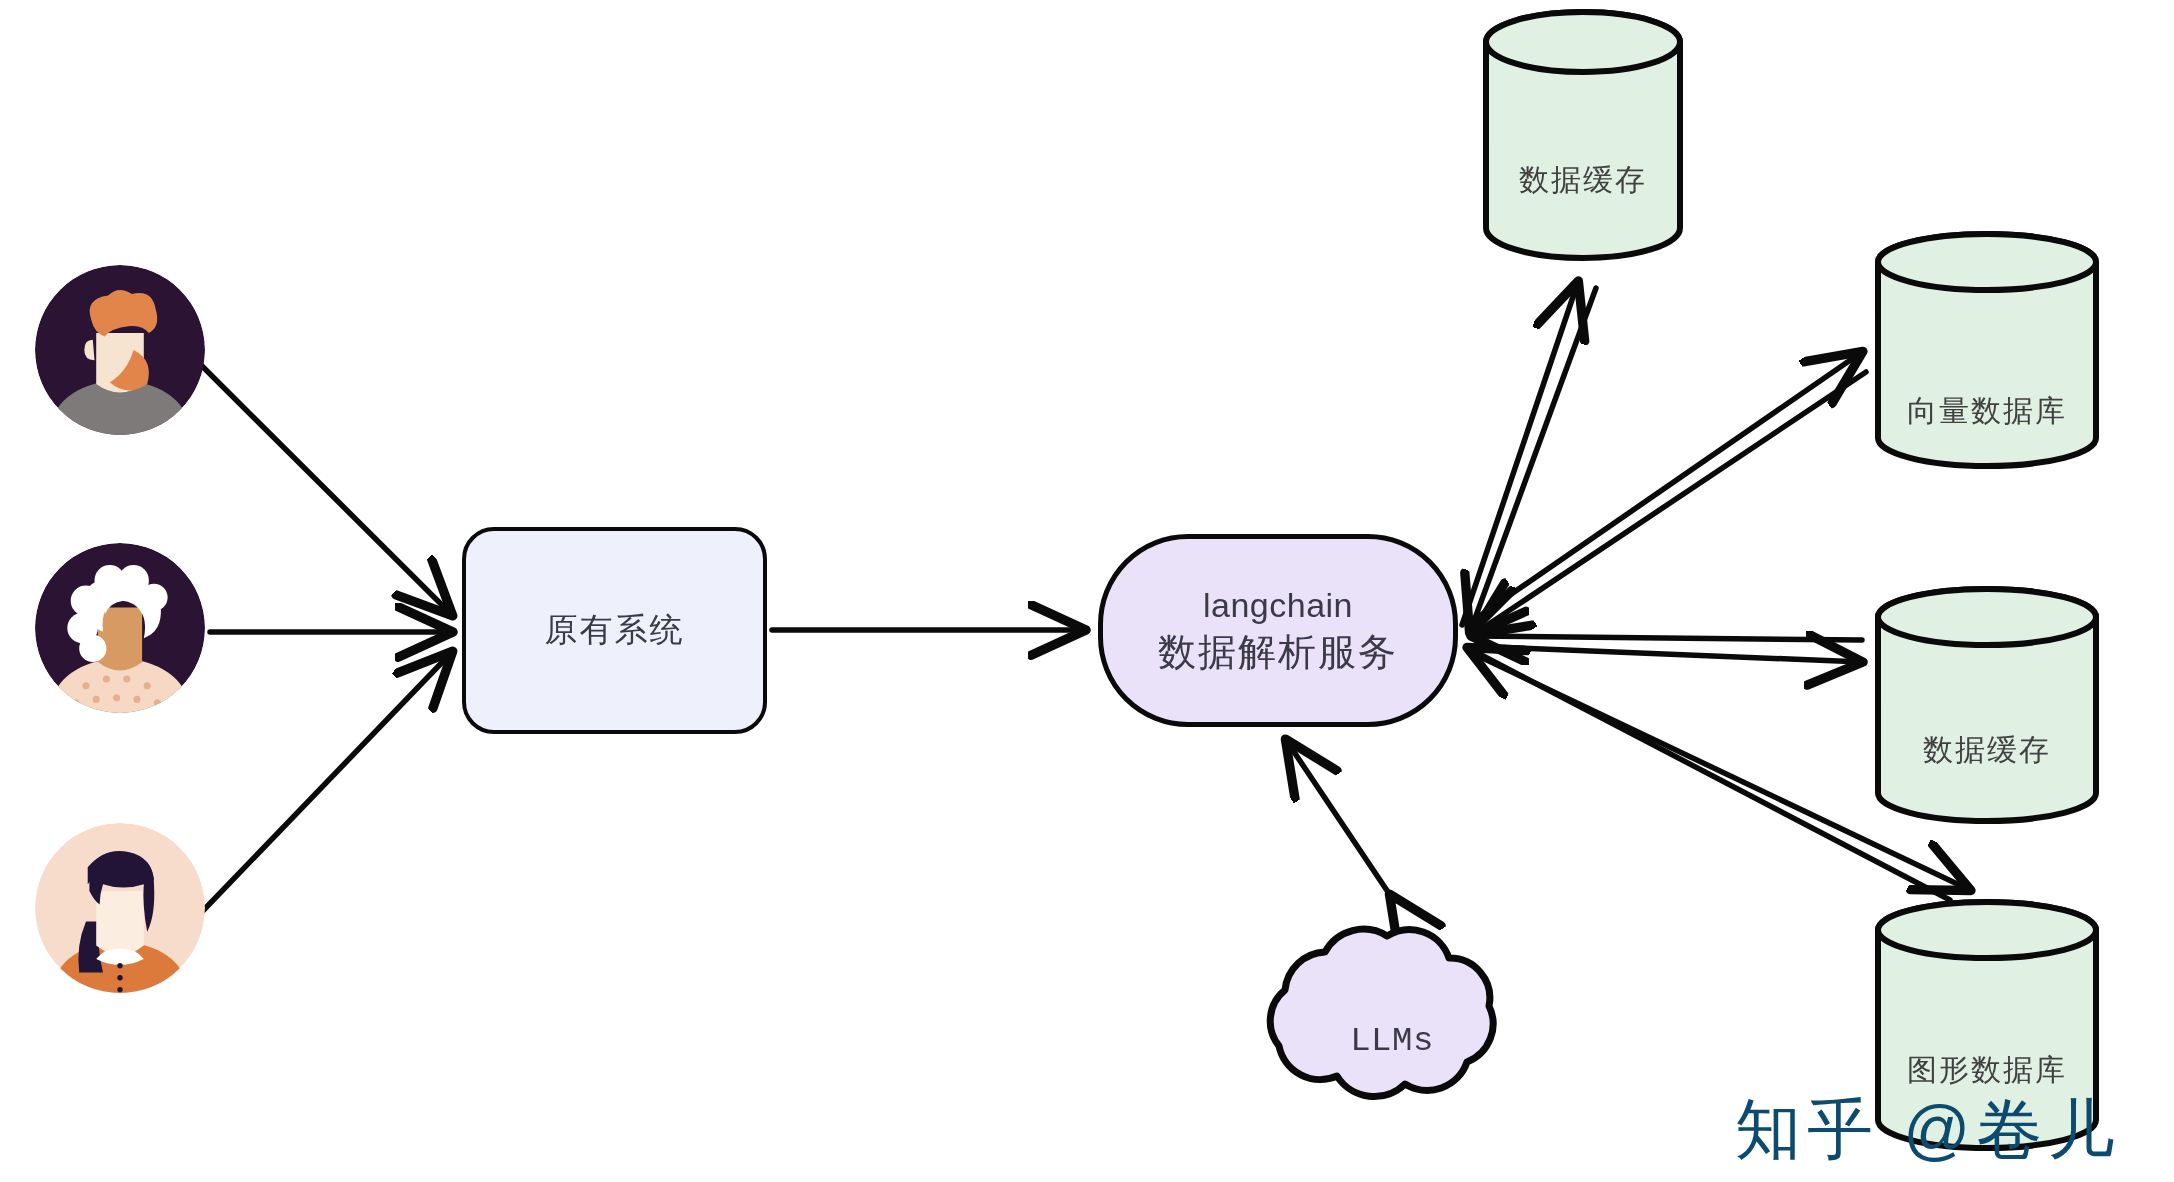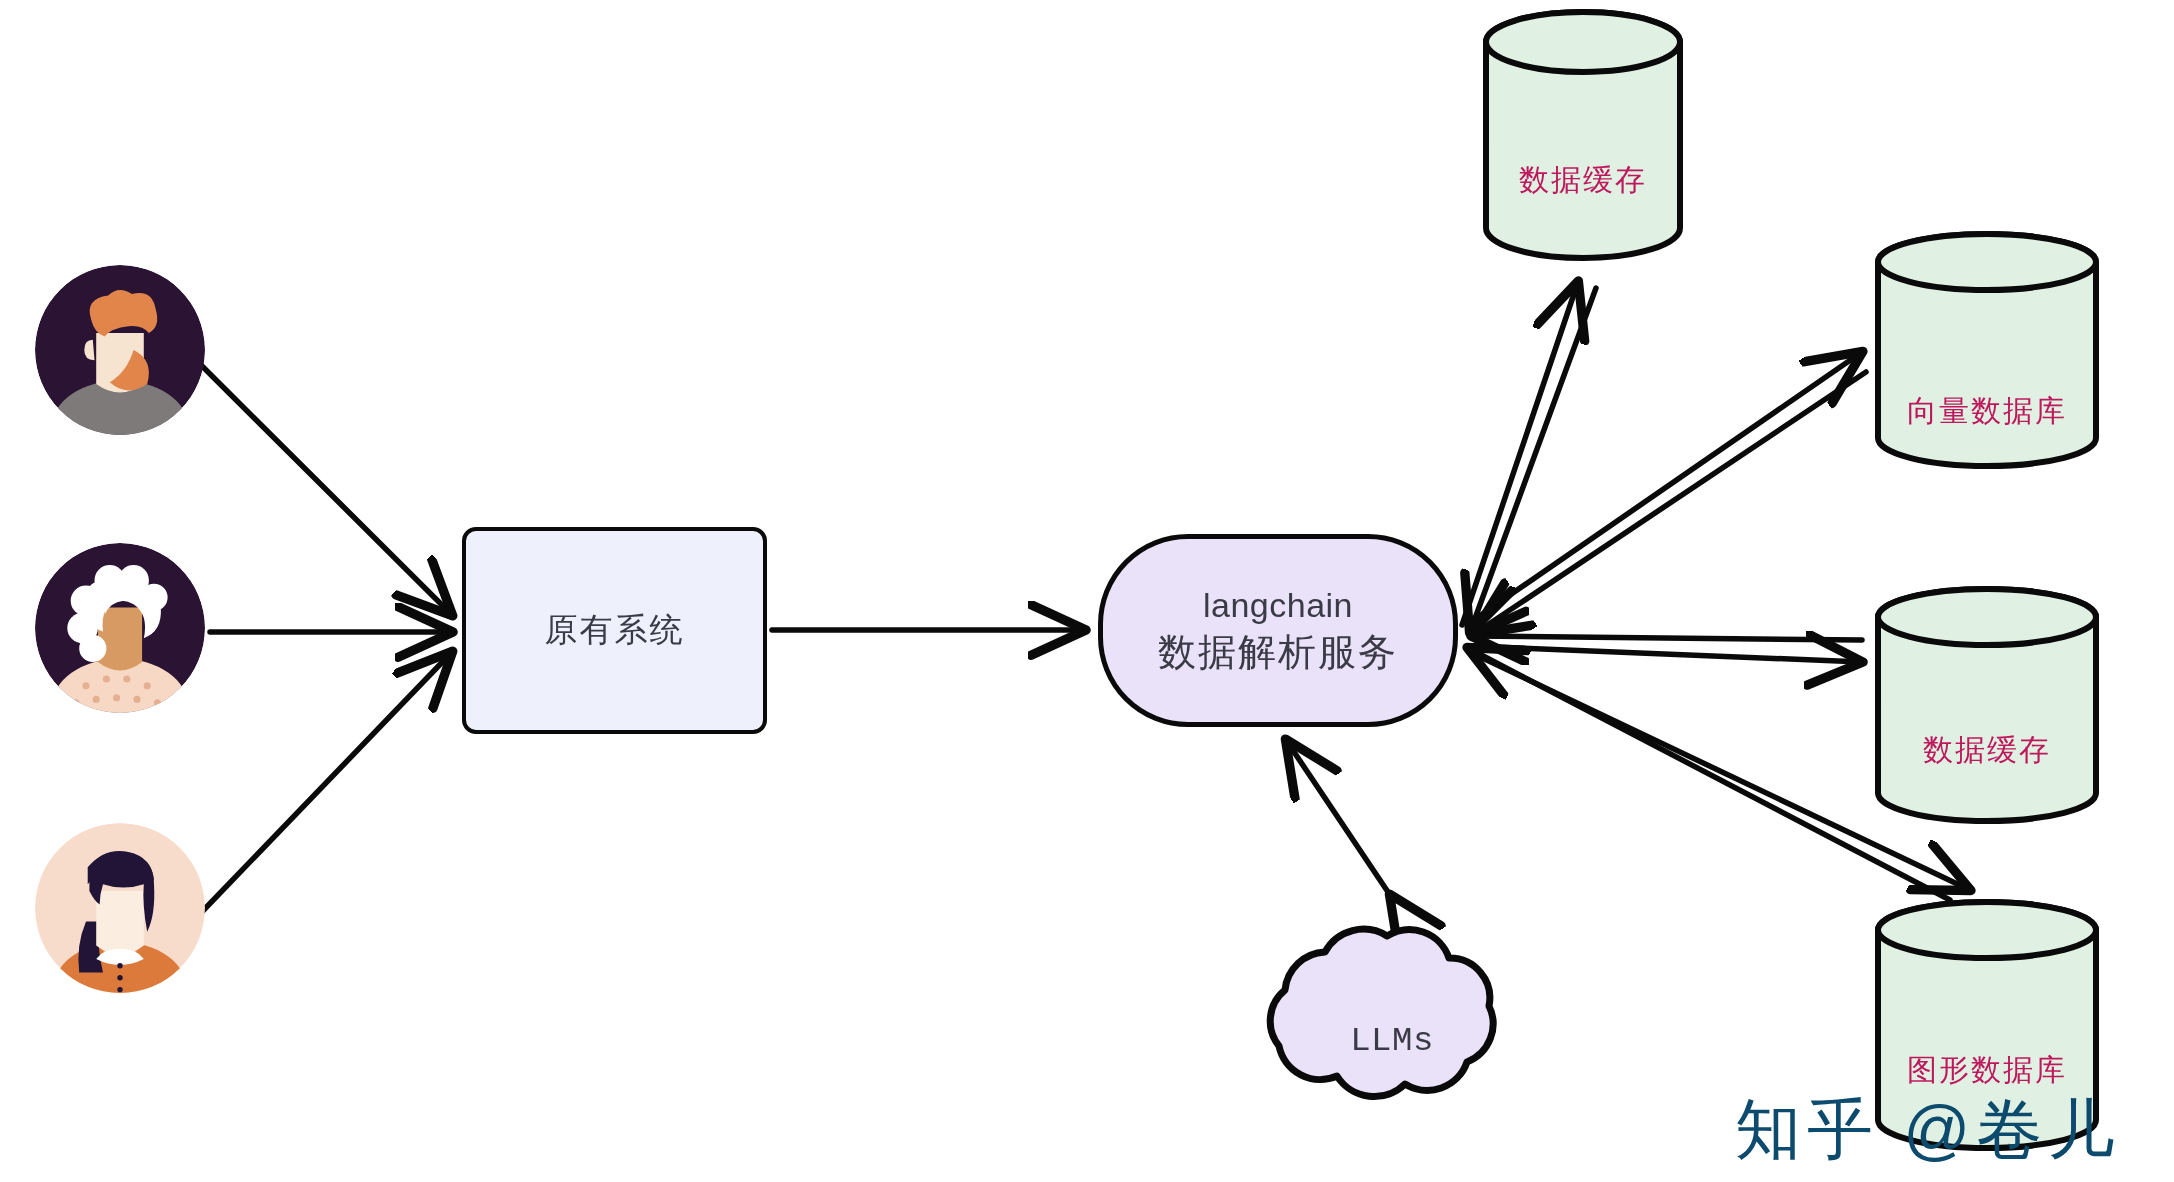--- a/index.html
+++ b/index.html
@@ -43,21 +43,21 @@
     line-height: 1.28;
   }
   .stadium .l1 { font-size: 34px; letter-spacing: .5px; }
   .stadium .l2 { font-size: 38px; letter-spacing: 2px; }
 
   
   .cyl { position: absolute; }
   .cyl svg { position: absolute; left: 0; top: 0; overflow: visible; }
   .cyl .cyl-lbl {
     position: absolute; left: 0; width: 100%;
-    text-align: center; color: #be185d; font-size: 30px; letter-spacing: 2px;
+    text-align: center; color: #404040; font-size: 30px; letter-spacing: 2px;
     pointer-events: none;
   }
 
   
   .cloud { position: absolute; }
   .cloud svg { position: absolute; left: 0; top: 0; }
   .cloud .cloud-lbl {
     position: absolute; left: 8px; width: 100%;
     text-align: center; color: #3b3b47; font-size: 34px; letter-spacing: .5px; font-family: Liberation Mono, monospace;
   }
@@ -158,21 +158,21 @@
       <path d="M32,28 q8,-12 22,-10 q16,2 16,18 q1,18 -4,28 q-3,-16 -2,-28 q-12,4 -24,0 q-2,6 -2,12 q-3,-2 -6,-8 z" fill="#221436"></path>
       <path d="M31,26 q10,-12 24,-9 q14,3 15,17 q-10,-10 -24,-7 q-10,2 -15,9 z" fill="#221436"></path>
       <g fill="#221436">
         <circle cx="50" cy="84" r="1.6"></circle>
         <circle cx="50" cy="91" r="1.6"></circle>
         <circle cx="50" cy="98" r="1.6"></circle>
       </g>
     </svg>
   </div>
 
-  <div class="proc-box" style="left:462px; top:527px; width:305px; height:207px;">
+  <div class="proc-box" style="left:462px; top:527px; width:305px; height:207px;border-radius:32px;">
     <span class="lbl">原有系统</span>
   </div>
 
   <div class="stadium" style="left:1098px; top:534px; width:360px; height:193px;">
     <span class="l1">langchain</span>
     <span class="l2">数据解析服务</span>
   </div>
 
   <div class="cyl" style="left:1480px; top:10px; width:206px; height:250px;">
     <svg width="206" height="250" viewBox="0 0 206 250">

